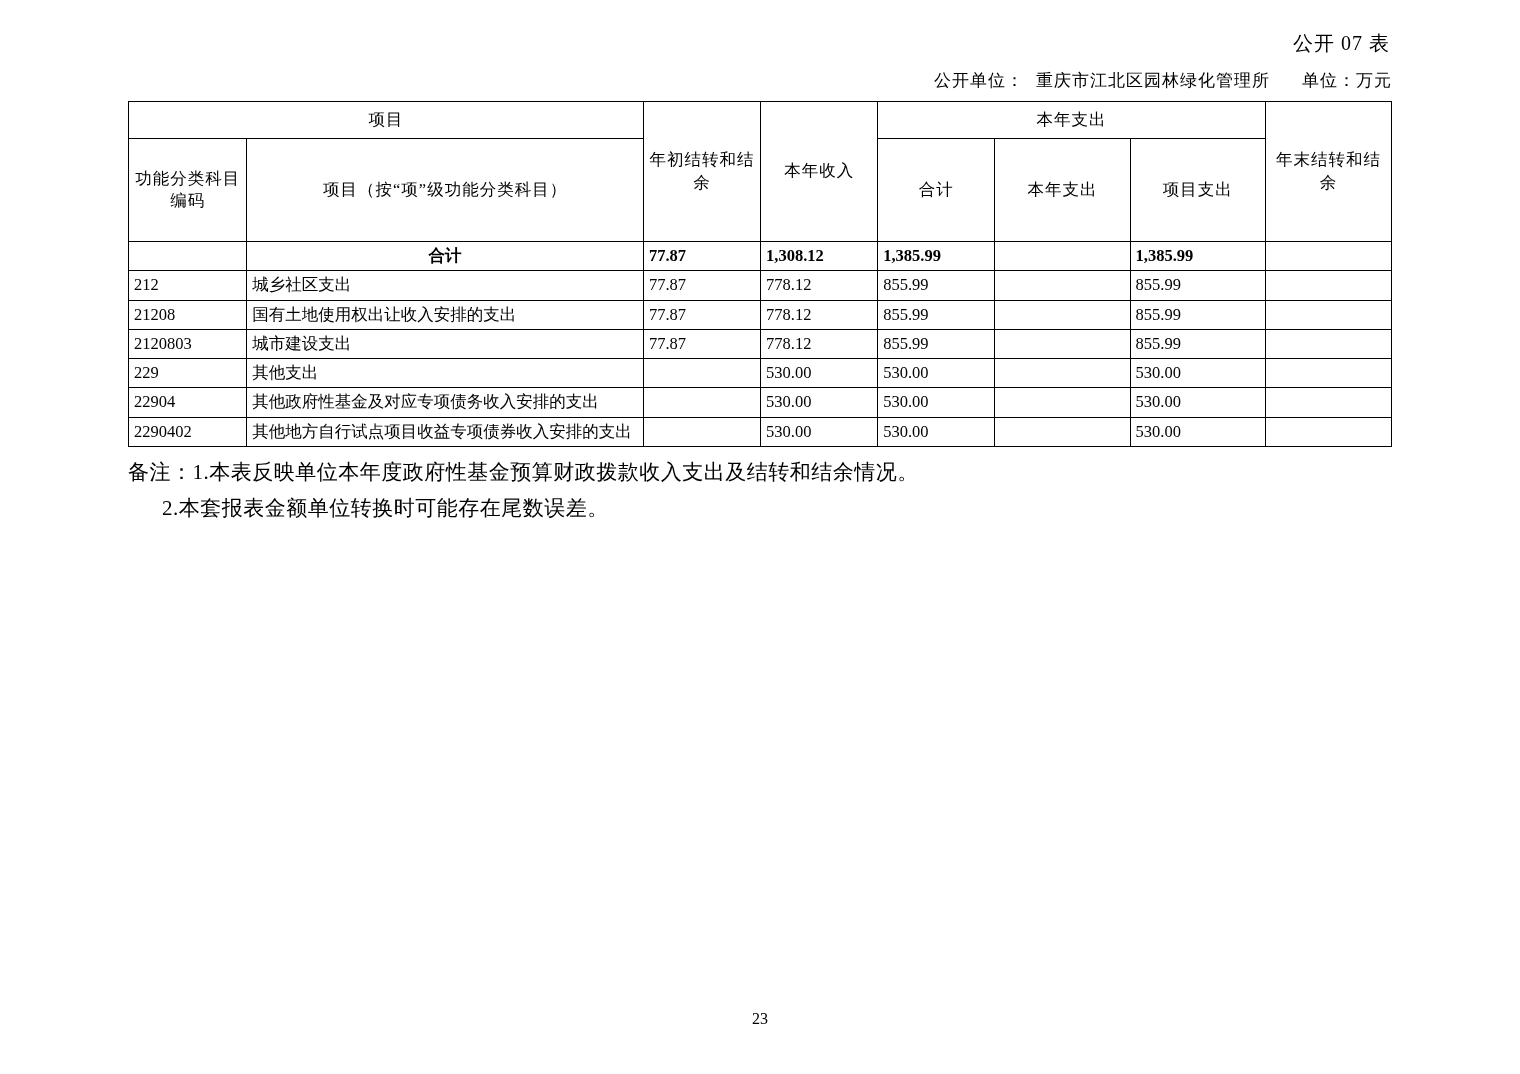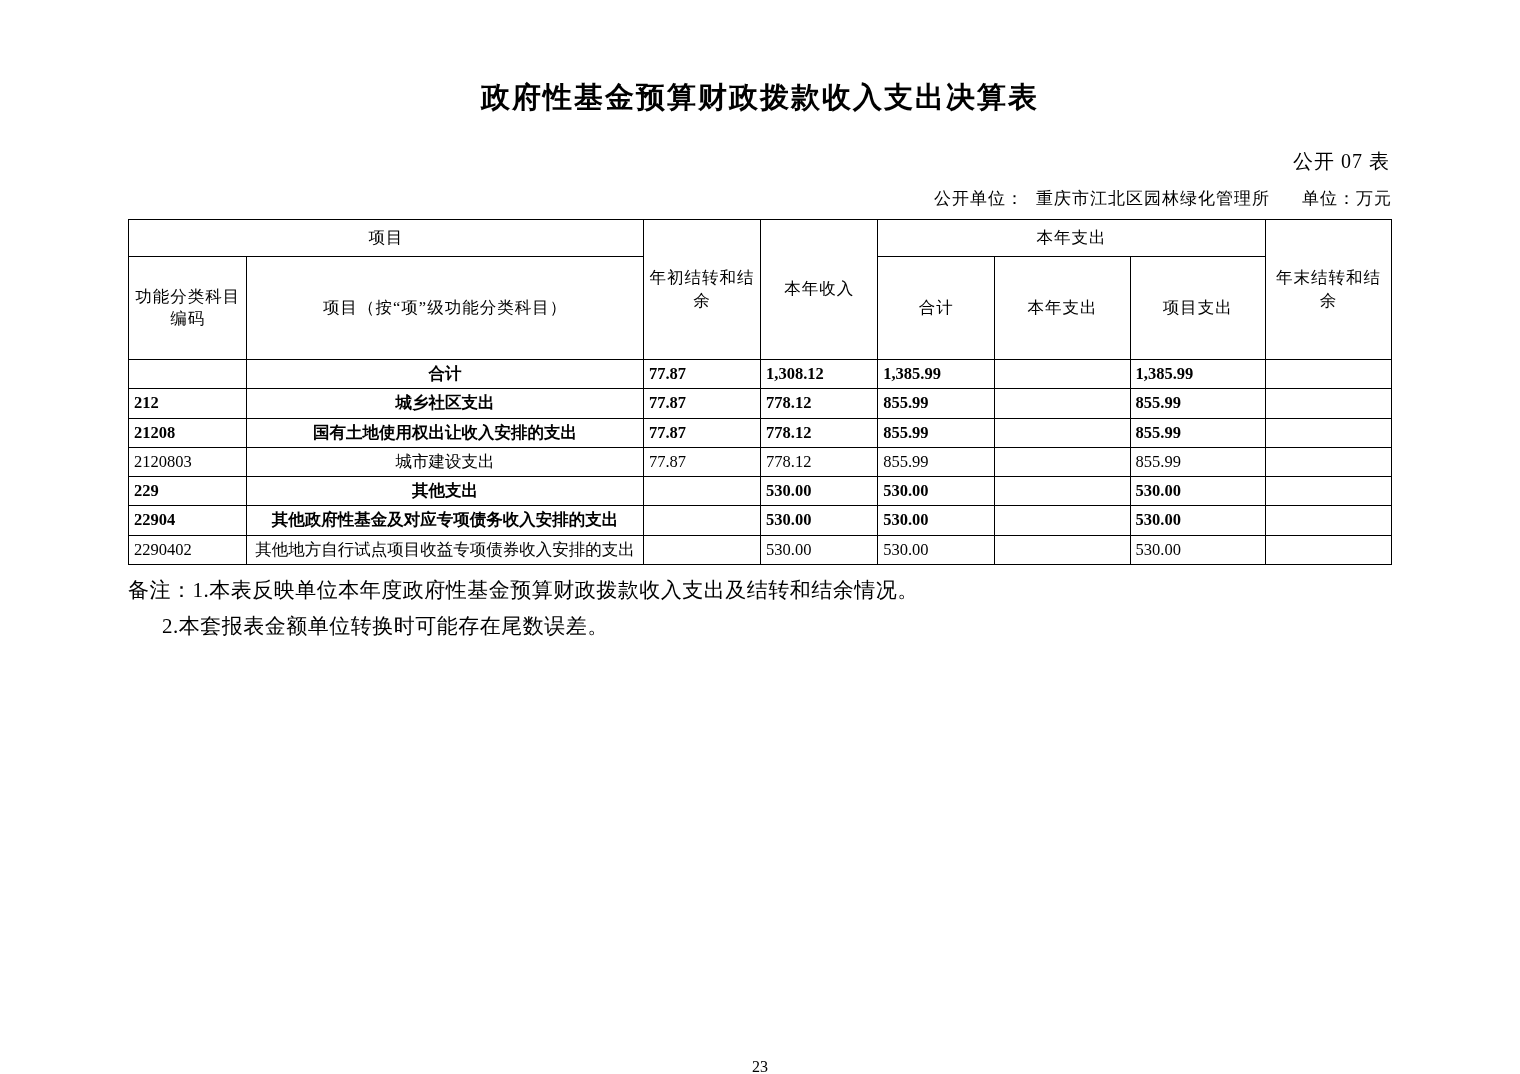--- a/index.html
+++ b/index.html
@@ -77,33 +77,33 @@
     height: 30px;
   }
   th.hdr-tall {
     height: 96px;
   }
   td.num {
     padding-right: 8px;
     white-space: nowrap;
   }
   td.txt {
-    text-align: center;
+    text-align: left;
     padding-left: 8px;
   }
   td.code {
     text-align: left;
     padding-left: 8px;
     white-space: nowrap;
   }
   td.center {
     text-align: center;
   }
   tr.bold td {
-    font-weight: bold;
+    font-weight: normal;
   }
   tr.total td {
     font-weight: bold;
   }
   .notes {
     font-size: 21px;
     margin-top: 8px;
     line-height: 1.7;
     letter-spacing: 0.5px;
   }
@@ -117,21 +117,20 @@
     top: 980px;
     text-align: center;
     font-size: 16px;
   }
 </style>
 </head>
 <body>
 
 <div class="page">
 
-  <div class="doc-title">政府性基金预算财政拨款收入支出决算表</div>
 
   <div class="sheet-no">公开 07 表</div>
 
   <div class="meta-row">
     <div class="meta-left">
       <span>公开单位：</span><span class="unit-name">重庆市江北区园林绿化管理所</span>
     </div>
     <div class="meta-right">单位：万元</div>
   </div>
 

